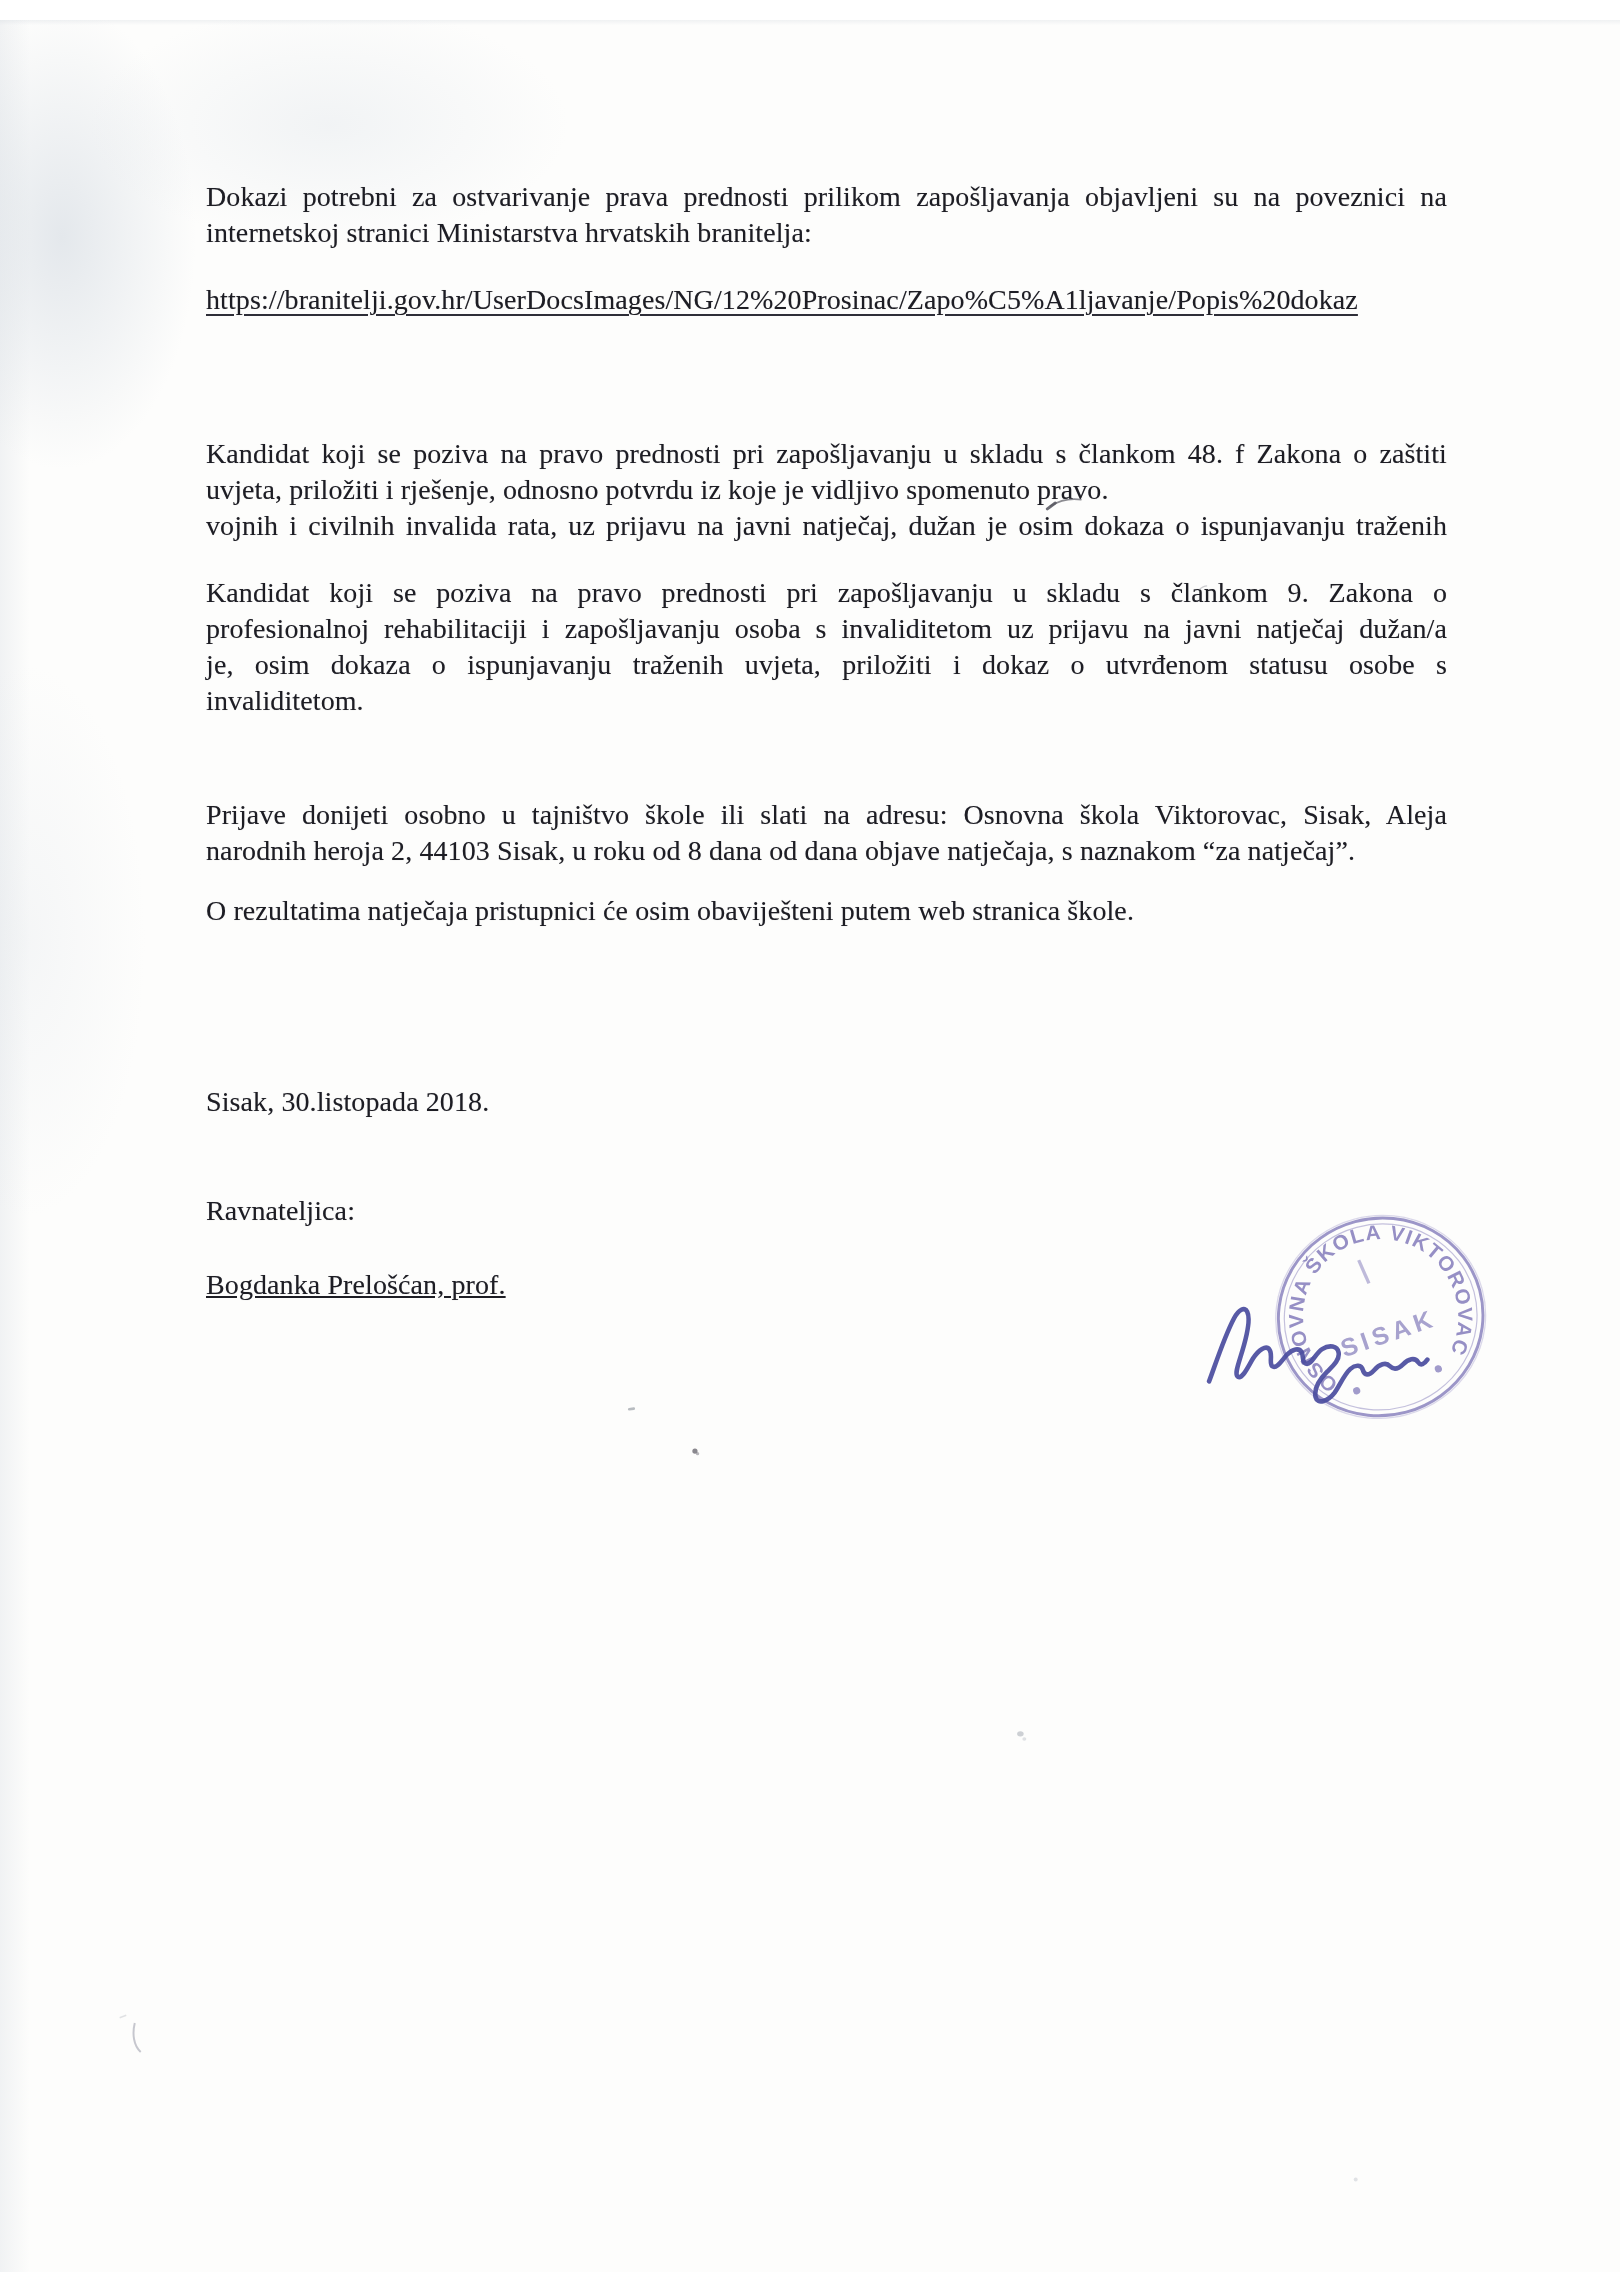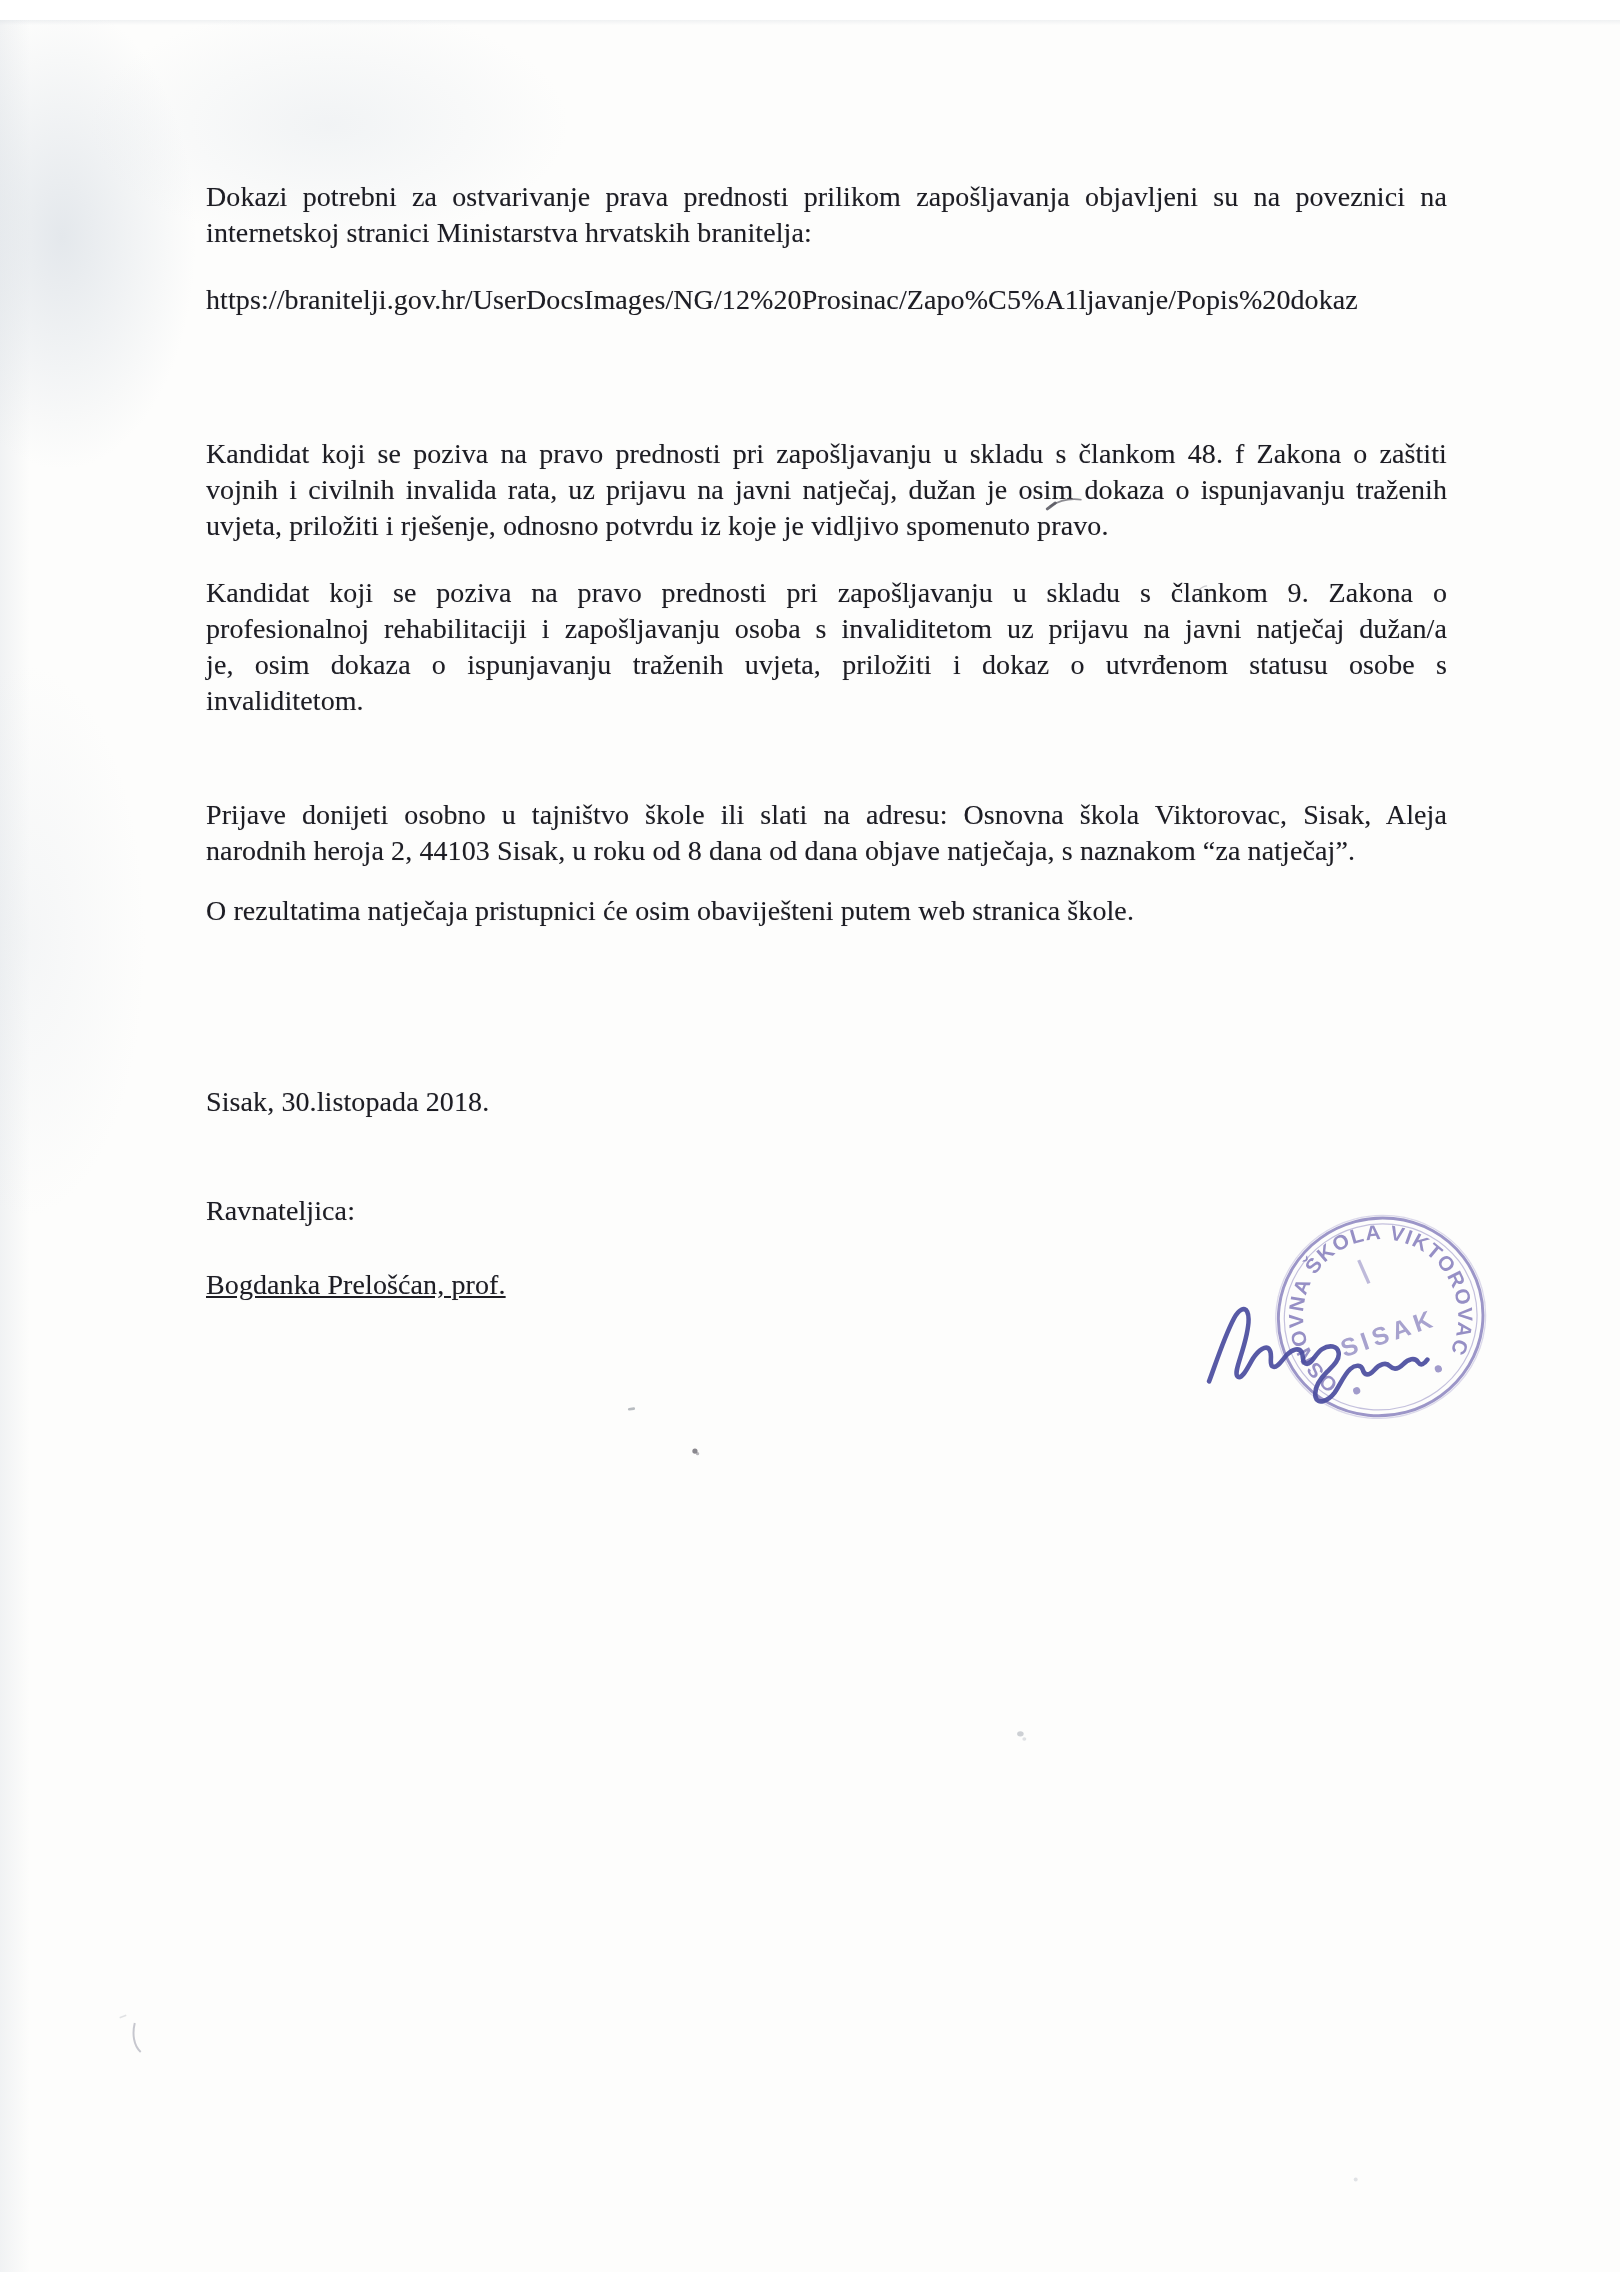--- a/index.html
+++ b/index.html
@@ -19,20 +19,21 @@
   }
   .col{position:absolute;left:206px;width:1241px;}
   .line{
     font-size:28px;line-height:36px;height:36px;display:block;
     white-space:nowrap;letter-spacing:0.1px;
     text-shadow:0 0 0.7px rgba(25,25,35,.35);
   }
   .j{white-space:normal;text-align:justify;text-align-last:justify;}
   .r{text-align:left;}
   .link-line{
+    text-decoration:underline;
     text-decoration-thickness:1.6px;
     text-decoration-color:#2e2e38;
     text-underline-offset:4.6px;
   }
   
   .p1{top:159px;} .plink{top:262px;} .p2{top:416px;} .p3{top:555px;}
   .p4{top:719px;} .p5{top:777px;} .p6{top:873px;} .p7{top:930px;}
   .dateline{top:1064px;} .role{top:1173px;} .name{top:1247px;text-decoration:underline;}
   .overlay{position:absolute;left:0;top:0;width:1620px;height:2273px;pointer-events:none;}
 </style>
@@ -45,22 +46,22 @@
     <span class="line j">Dokazi potrebni za ostvarivanje prava prednosti prilikom zapošljavanja objavljeni su na poveznici na</span>
     <span class="line">internetskoj stranici Ministarstva hrvatskih branitelja:</span>
   </div>
 
   <div class="col plink">
     <span class="line link-line">https://branitelji.gov.hr/UserDocsImages/NG/12%20Prosinac/Zapo%C5%A1ljavanje/Popis%20dokaz</span>
   </div>
 
   <div class="col p2">
     <span class="line j">Kandidat koji se poziva na pravo prednosti pri zapošljavanju u skladu s člankom 48. f Zakona o zaštiti</span>
+    <span class="line">uvjeta, priložiti i rješenje, odnosno potvrdu iz koje je vidljivo spomenuto pravo.</span>
     <span class="line j">vojnih i civilnih invalida rata, uz prijavu na javni natječaj, dužan je osim dokaza o ispunjavanju traženih</span>
-    <span class="line">uvjeta, priložiti i rješenje, odnosno potvrdu iz koje je vidljivo spomenuto pravo.</span>
   </div>
 
   <div class="col p3">
     <span class="line j">Kandidat koji se poziva na pravo prednosti pri zapošljavanju u skladu s člankom 9. Zakona o</span>
     <span class="line j">profesionalnoj rehabilitaciji i zapošljavanju osoba s invaliditetom uz prijavu na javni natječaj dužan/a</span>
     <span class="line j">je, osim dokaza o ispunjavanju traženih uvjeta, priložiti i dokaz o utvrđenom statusu osobe s</span>
     <span class="line">invaliditetom.</span>
   </div>
 
 

